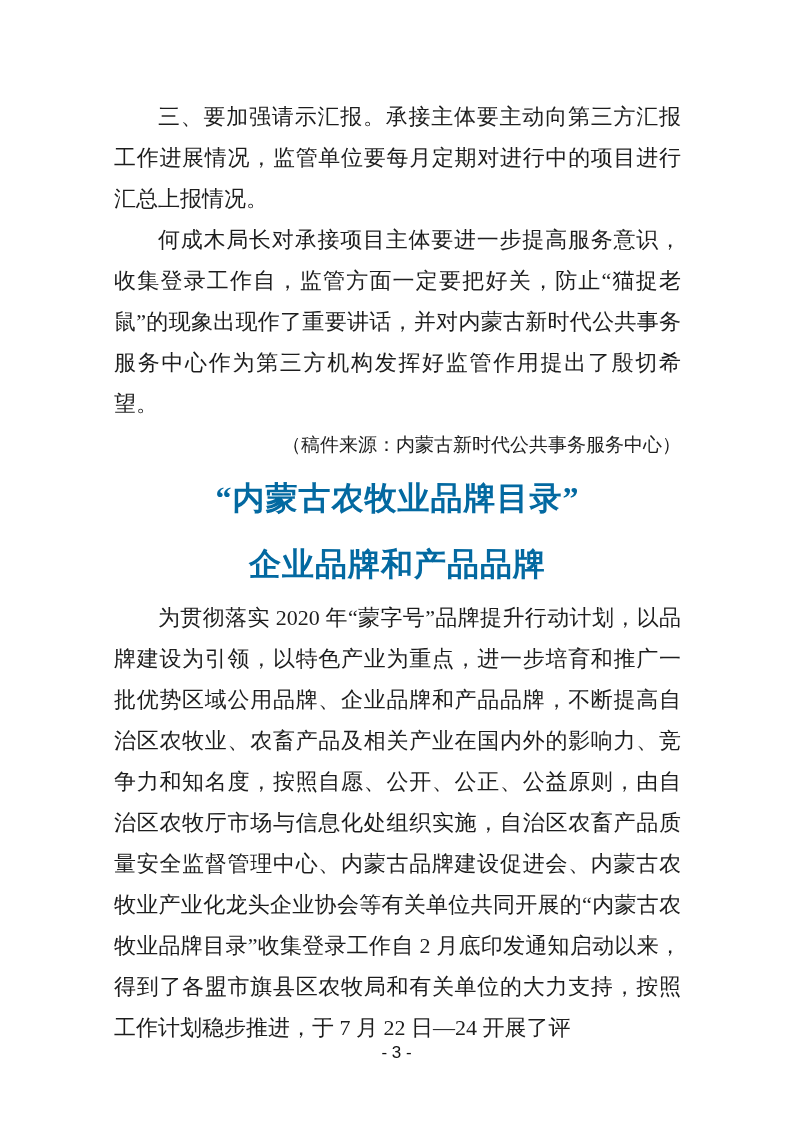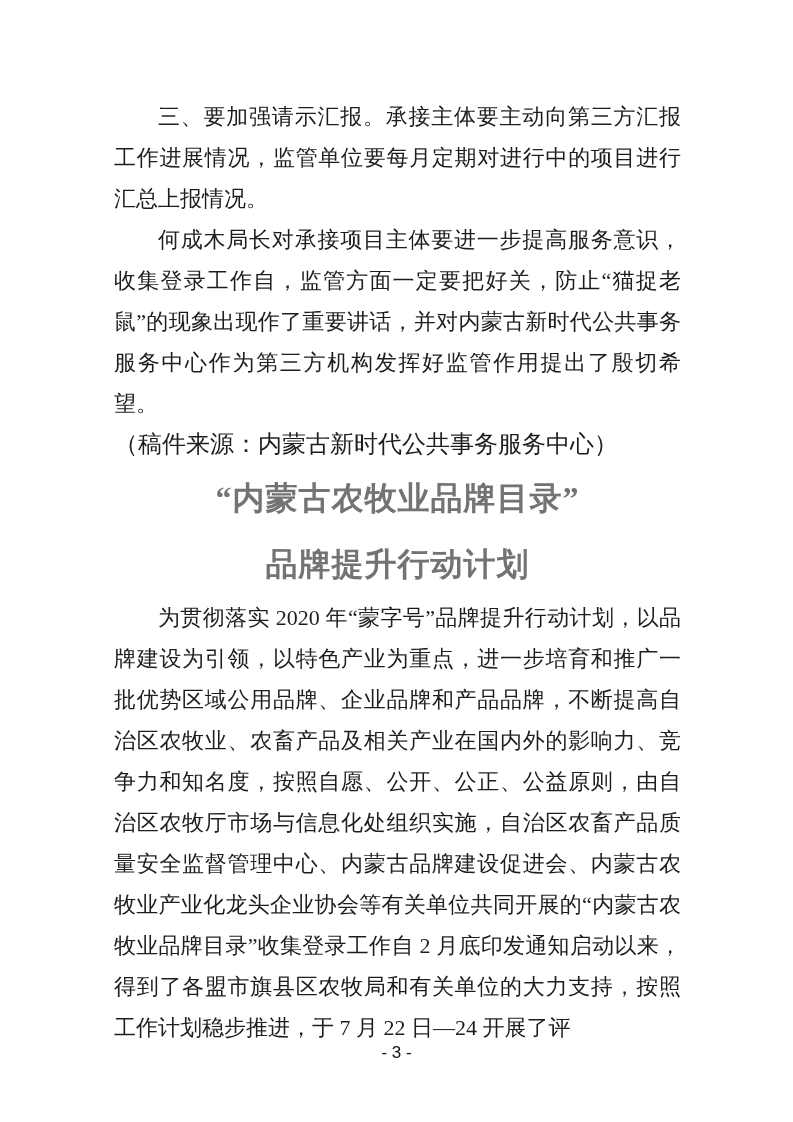--- a/index.html
+++ b/index.html
@@ -23,33 +23,33 @@
     width: 567px;
   }
   .body-text {
     font-size: 22px;
     line-height: 41px;
     text-align: justify;
     text-indent: 2em;
     margin: 0;
   }
   .source-line {
-    font-size: 24px;
+    font-size: 19px;
     line-height: 41px;
-    text-align: left;
+    text-align: right;
     margin: 0;
   }
   .doc-title {
     font-size: 32px;
     line-height: 66px;
     font-weight: bold;
     text-align: center;
     margin: 0;
     letter-spacing: 1px;
-    color: #737373;
+    color: #0369a1;
   }
   .page-number {
     position: absolute;
     left: 0;
     right: 0;
     top: 1042px;
     text-align: center;
     font-size: 17px;
     line-height: 22px;
     font-family: "Liberation Sans", "DejaVu Sans", sans-serif;
@@ -63,20 +63,20 @@
   <div class="content">
 
     <p class="body-text">三、要加强请示汇报。承接主体要主动向第三方汇报工作进展情况，监管单位要每月定期对进行中的项目进行汇总上报情况。</p>
 
     <p class="body-text">何成木局长对承接项目主体要进一步提高服务意识，收集登录工作自，监管方面一定要把好关，防止“猫捉老鼠”的现象出现作了重要讲话，并对内蒙古新时代公共事务服务中心作为第三方机构发挥好监管作用提出了殷切希望。</p>
 
     <p class="source-line">（稿件来源：内蒙古新时代公共事务服务中心）</p>
 
     <h1 class="doc-title">“内蒙古农牧业品牌目录”</h1>
 
-    <h1 class="doc-title">品牌提升行动计划</h1>
+    <h1 class="doc-title">企业品牌和产品品牌</h1>
 
     <p class="body-text">为贯彻落实 2020 年“蒙字号”品牌提升行动计划，以品牌建设为引领，以特色产业为重点，进一步培育和推广一批优势区域公用品牌、企业品牌和产品品牌，不断提高自治区农牧业、农畜产品及相关产业在国内外的影响力、竞争力和知名度，按照自愿、公开、公正、公益原则，由自治区农牧厅市场与信息化处组织实施，自治区农畜产品质量安全监督管理中心、内蒙古品牌建设促进会、内蒙古农牧业产业化龙头企业协会等有关单位共同开展的“内蒙古农牧业品牌目录”收集登录工作自 2 月底印发通知启动以来，得到了各盟市旗县区农牧局和有关单位的大力支持，按照工作计划稳步推进，于 7 月 22 日—24 开展了评</p>
 
   </div>
 
   <div class="page-number">- 3 -</div>
 </div>
 
 </body></html>

